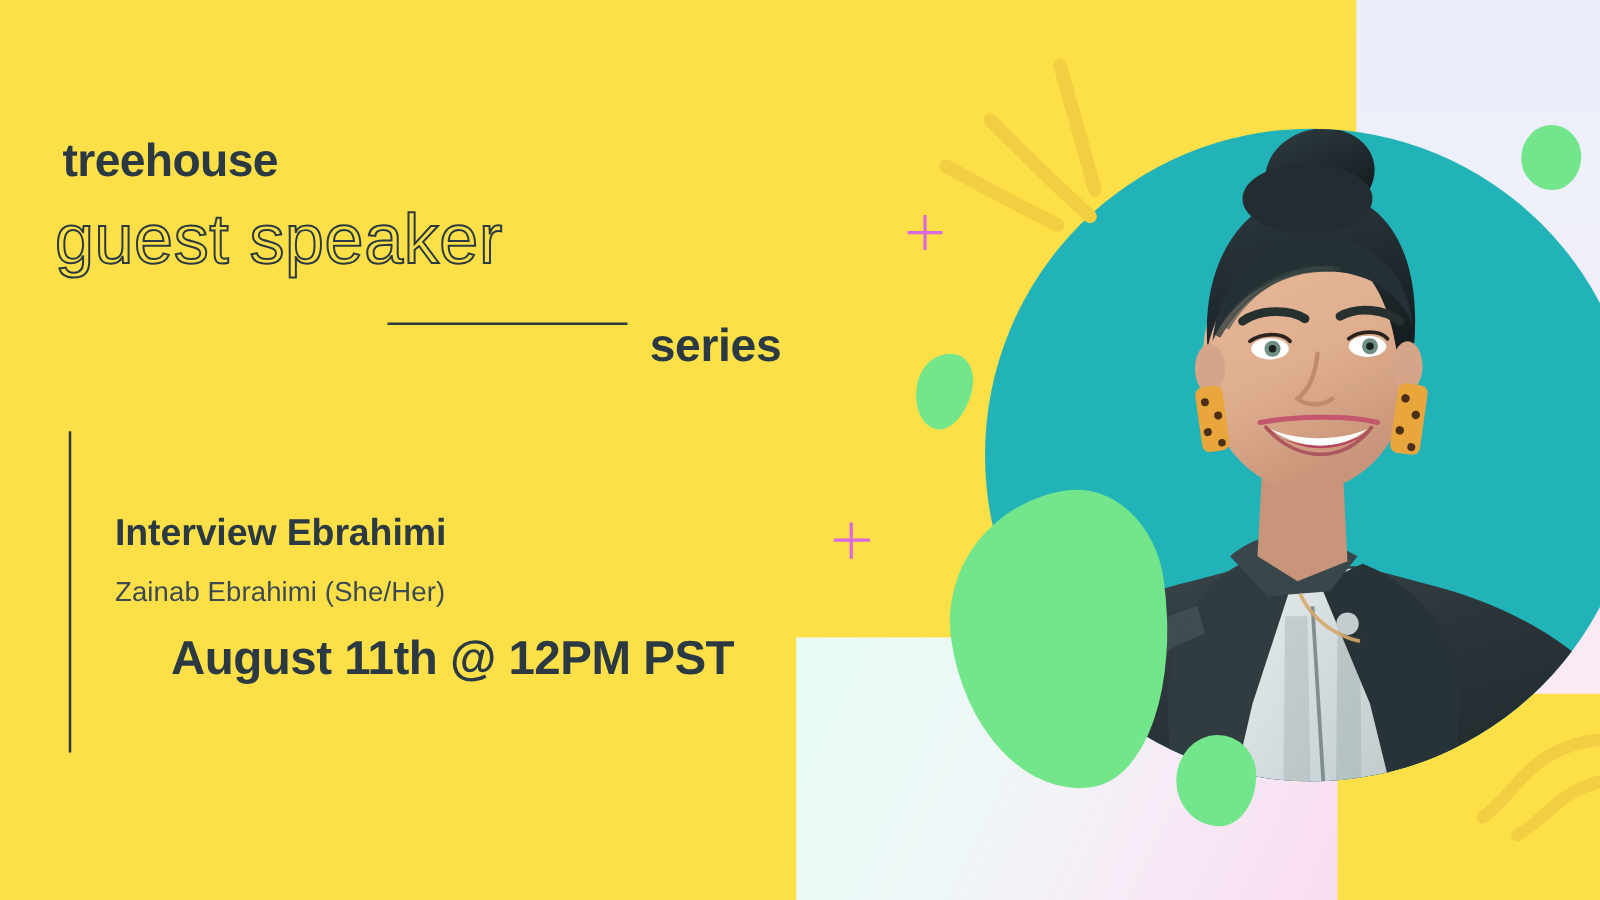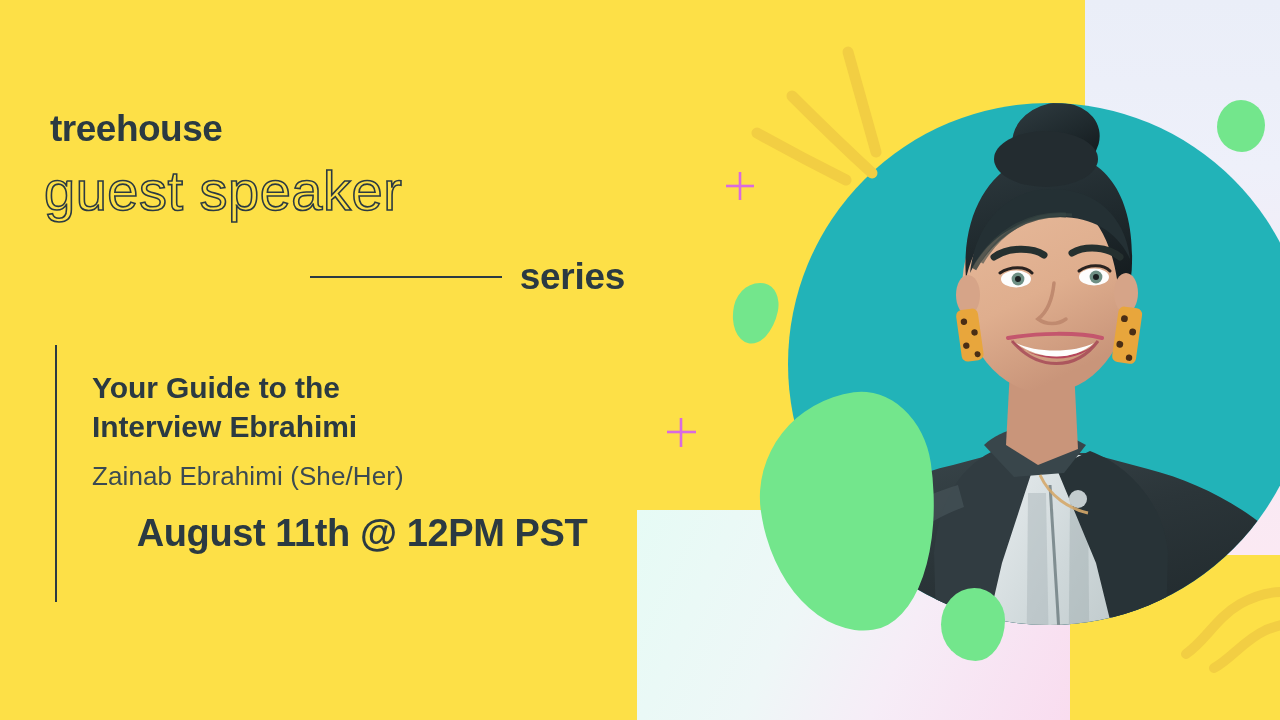--- a/index.html
+++ b/index.html
@@ -125,21 +125,21 @@
     color: transparent;
     -webkit-text-stroke: 1.6px #2b3a42;
     text-stroke: 1.6px #2b3a42;
   }
   .series-row {
     position: absolute;
     left: 310px;
     top: 258px;
     width: 315px;
     display: flex;
-    align-items: center;
+    align-items: flex-start;
     gap: 18px;
   }
   .series-rule {
     flex: 1 1 auto;
     height: 2px;
     background: #2b3a42;
   }
   .series-word {
     font-size: 37px;
     font-weight: 600;
@@ -165,21 +165,21 @@
   }
   .talk-title {
     font-size: 30px;
     font-weight: 600;
     color: #2b3a42;
     line-height: 1.3;
     letter-spacing: -0.1px;
   }
   .speaker-name,
   .speaker-role {
-    font-size: 26px;
+    font-size: 22px;
     font-weight: 400;
     color: #3b4a52;
     line-height: 1.45;
     letter-spacing: 0.1px;
   }
   .speaker-name { margin-top: 12px; }
   .datetime {
     margin-top: 17px;
     font-size: 38px;
     font-weight: 700;
@@ -338,20 +338,20 @@
 
   <div class="series-row">
     <span class="series-rule"></span>
     <span class="series-word">series</span>
   </div>
 
   <div class="vrule"></div>
 
   <div class="info">
     <div class="talk-title">
-      <span>Your Guide to the</span><br>
+      <br>
       <span>Interview Ebrahimi</span>
     </div>
     <div class="speaker-name">Zainab Ebrahimi (She/Her)</div>
     <div class="datetime">August 11th @ 12PM PST</div>
   </div>
 
 </div>
 
 </body></html>

